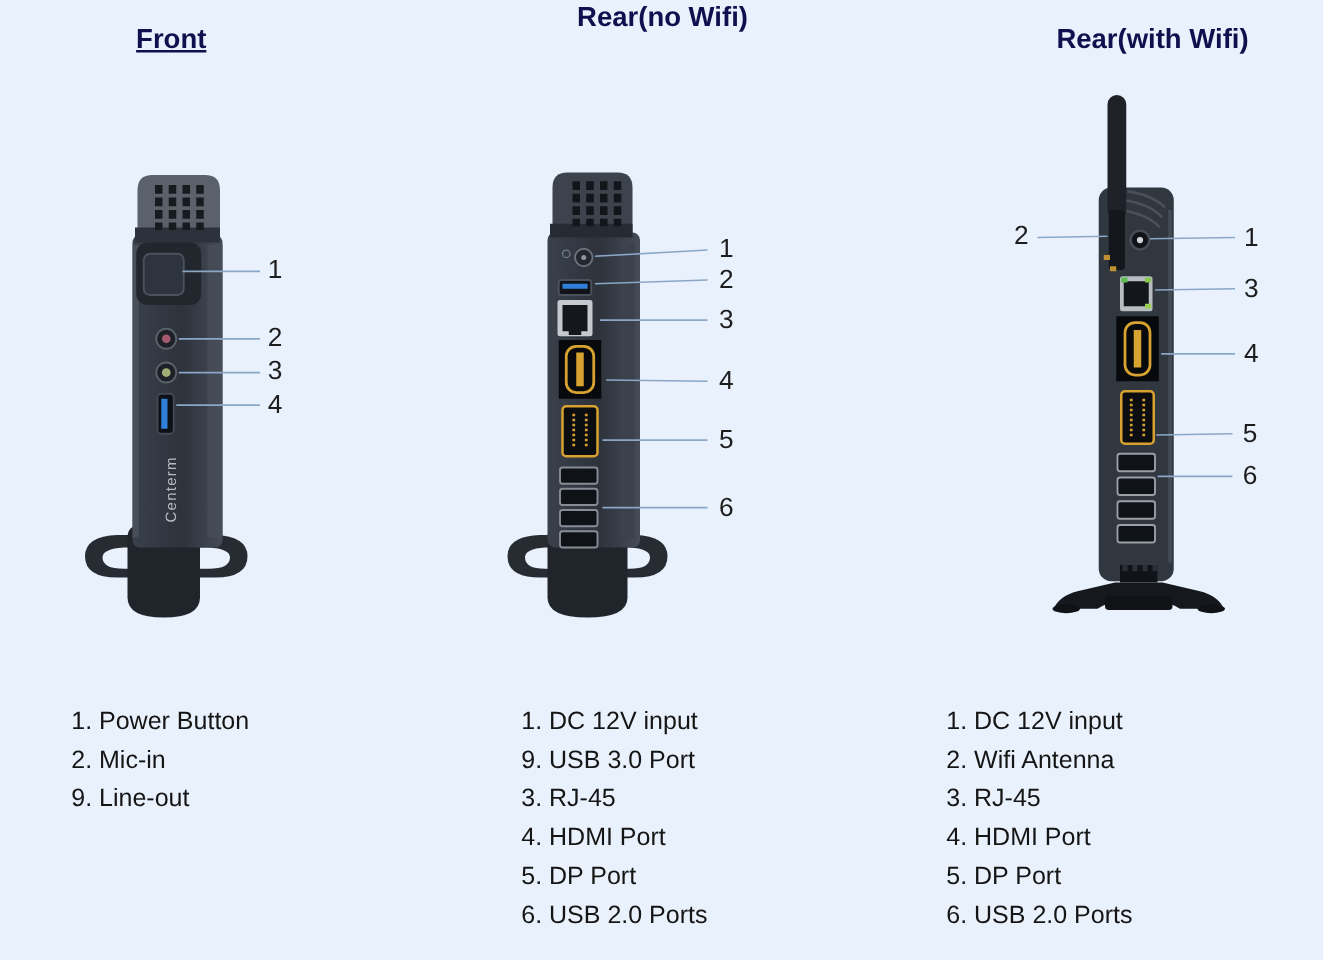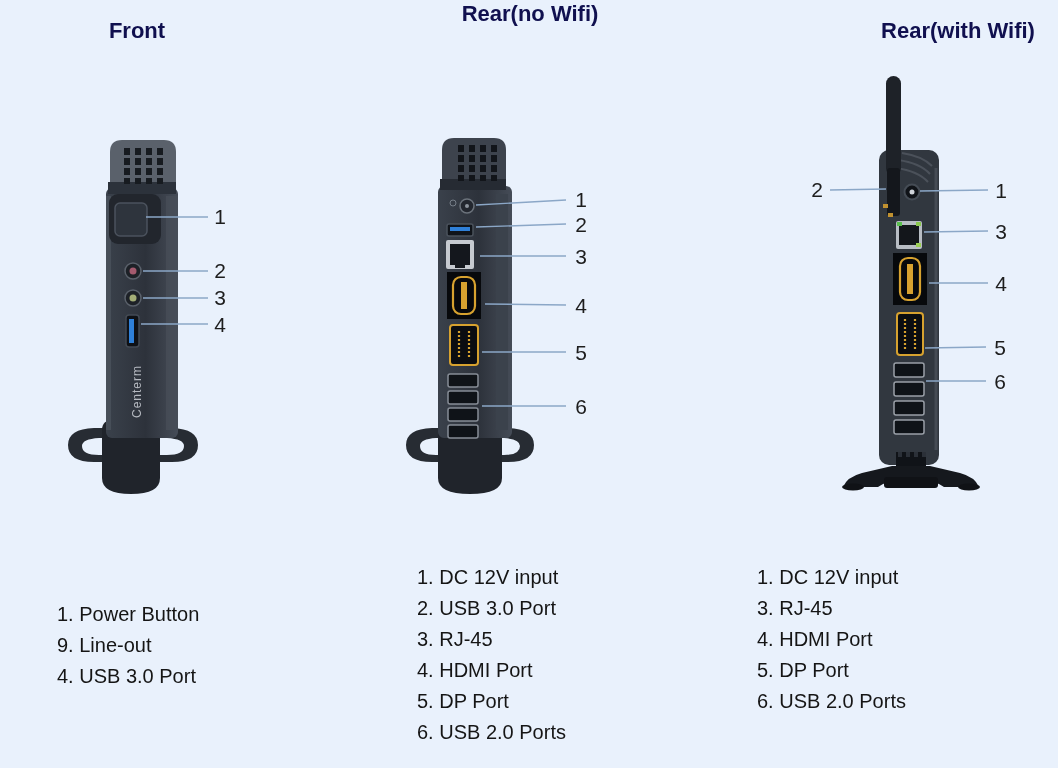--- a/index.html
+++ b/index.html
@@ -23,23 +23,23 @@
     writing-mode:vertical-rl;transform:rotate(180deg);
     font-size:12px;letter-spacing:1px;color:#b6bac1;text-align:center;
   }
   .diagram-svg{position:absolute;left:0;top:0;}
 </style>
 </head>
 <body>
 
 <div class="canvas">
 
-  <span class="panel-title" style="left:137px;top:31px;">Front</span>
+  <span class="panel-title" style="left:137px;top:31px;text-decoration:underline;">Front</span>
   <span class="panel-title" style="left:530px;top:14px;">Rear(no Wifi)</span>
-  <span class="panel-title" style="left:922px;top:31px;margin-left:36px;">Rear(with Wifi)</span>
+  <span class="panel-title" style="left:922px;top:31px;">Rear(with Wifi)</span>
 
   <svg class="diagram-svg" width="1058" height="768" viewBox="0 0 1058 768">
     <defs>
       <linearGradient id="bodyGrad" x1="0" y1="0" x2="1" y2="0">
         <stop offset="0" stop-color="#3a414b"></stop>
         <stop offset="0.55" stop-color="#2d323b"></stop>
         <stop offset="1" stop-color="#454c57"></stop>
       </linearGradient>
     </defs>
 
@@ -279,36 +279,37 @@
   <span class="callout-num" style="left:581px;top:352px;">5</span>
   <span class="callout-num" style="left:581px;top:406px;">6</span>
 
   <span class="callout-num" style="left:1001px;top:190px;">1</span>
   <span class="callout-num" style="left:817px;top:189px;">2</span>
   <span class="callout-num" style="left:1001px;top:231px;">3</span>
   <span class="callout-num" style="left:1001px;top:283px;">4</span>
   <span class="callout-num" style="left:1000px;top:347px;">5</span>
   <span class="callout-num" style="left:1000px;top:381px;">6</span>
 
-  <div class="port-list" style="left:57px;top:562px;margin-top:37px;">
+  <div class="port-list" style="left:57px;top:562px;">
     <div>1. Power Button</div>
+    <div>2. Mic-in</div>
     <div>9. Line-out</div>
-    <div>4. USB 3.0 Port</div>
   </div>
 
   <div class="port-list" style="left:417px;top:562px;">
     <div>1. DC 12V input</div>
-    <div>2. USB 3.0 Port</div>
+    <div>9. USB 3.0 Port</div>
     <div>3. RJ-45</div>
     <div>4. HDMI Port</div>
     <div>5. DP Port</div>
     <div>6. USB 2.0 Ports</div>
   </div>
 
   <div class="port-list" style="left:757px;top:562px;">
     <div>1. DC 12V input</div>
+    <div>2. Wifi Antenna</div>
     <div>3. RJ-45</div>
     <div>4. HDMI Port</div>
     <div>5. DP Port</div>
     <div>6. USB 2.0 Ports</div>
   </div>
 
 </div>
 
 </body></html>

